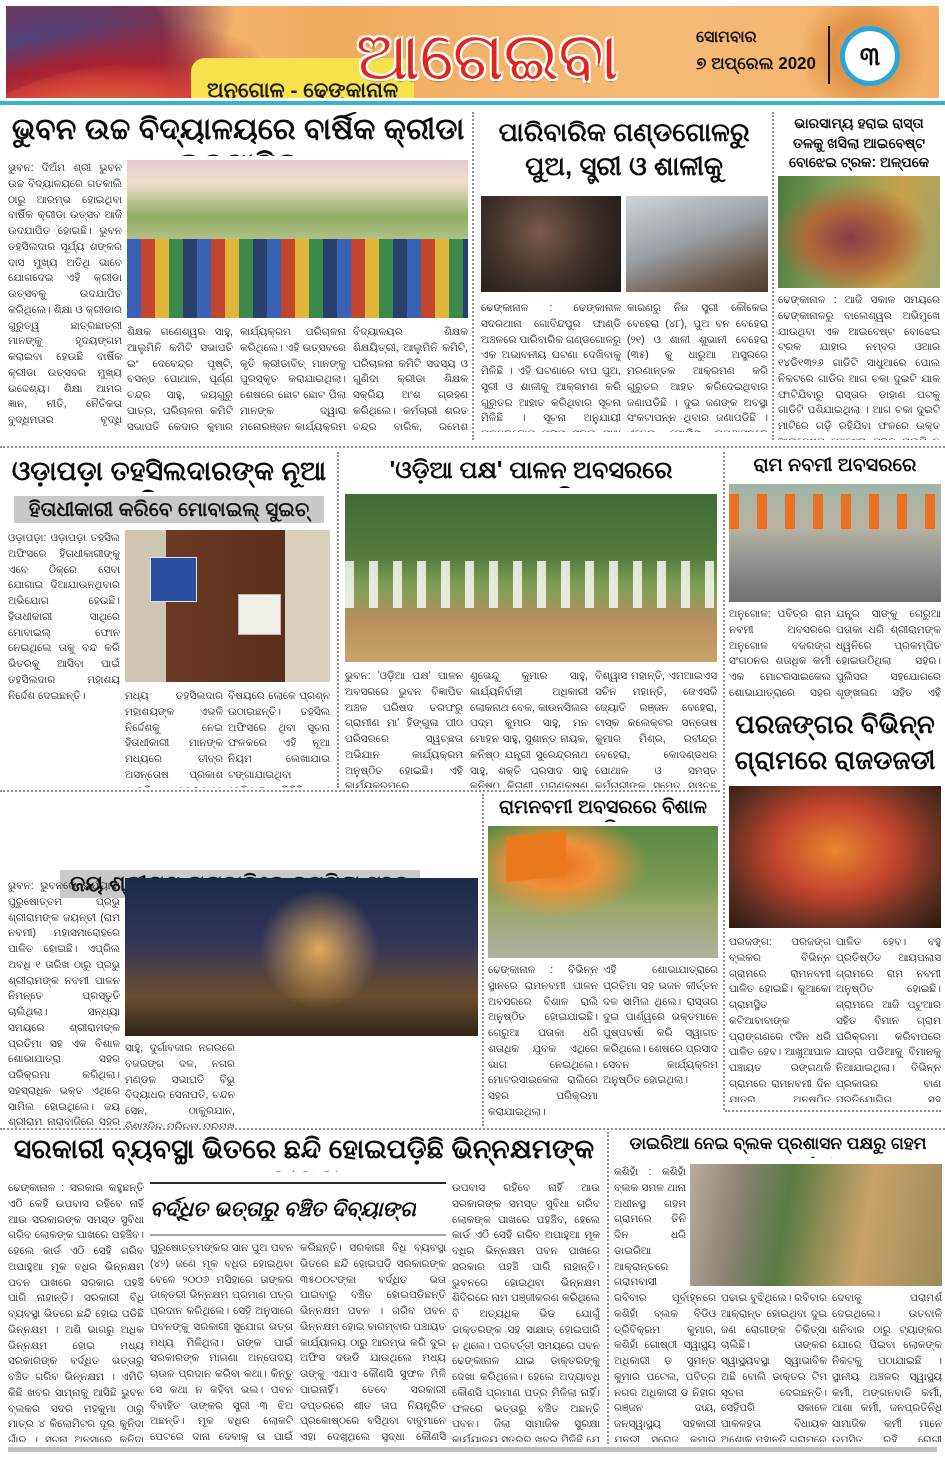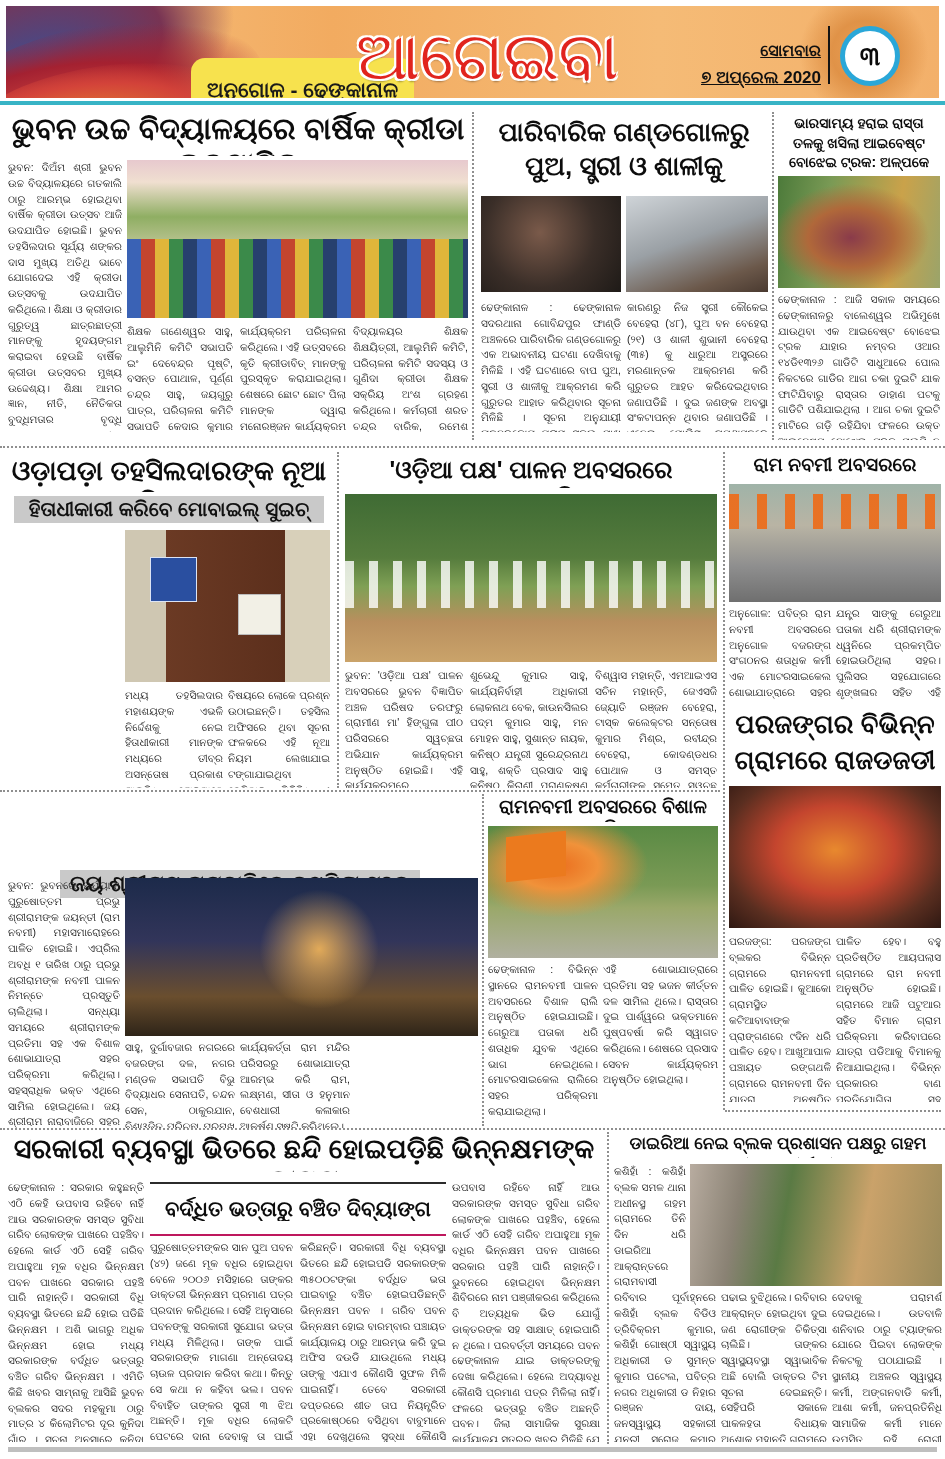--- a/index.html
+++ b/index.html
@@ -18,37 +18,37 @@
   .wave3{position:absolute;left:-40px;top:60px;width:280px;height:110px;border-radius:50%;
          background:radial-gradient(ellipse at 40% 50%,#e98f2e 0%,#d6453a 50%,rgba(0,0,0,0) 75%);
          transform:rotate(-8deg);opacity:.9;}
   .mandala{position:absolute;right:10px;top:-18px;width:130px;height:130px;border-radius:50%;
            background:radial-gradient(circle,#e89a4e 0%,#db8a3e 35%,rgba(0,0,0,0) 70%);opacity:.8;}
   .edition-pill{position:absolute;left:185px;top:52px;padding:20px 16px;background:#f7e24e;
                 border-radius:14px;font-size:21px;font-weight:bold;color:#1a1a1a;}
   .masthead-title{position:absolute;left:350px;top:12px;width:260px;text-align:center;
                   font-size:66px;font-weight:normal;color:#e1241e;
                   text-shadow:-2px -2px 0 #fff,2px -2px 0 #fff,-2px 2px 0 #fff,2px 2px 0 #fff,0 3px 2px rgba(0,0,0,.35);}
-  .date-block{position:absolute;left:690px;top:36px;width:125px;text-align:right;color:#101010;text-decoration:underline;}
+  .date-block{position:absolute;left:690px;top:22px;width:125px;text-align:left;color:#101010;}
   .date-day{font-size:16px;font-weight:bold;}
   .date-date{font-size:17px;font-weight:bold;margin-top:8px;}
   .date-bar{position:absolute;left:822px;top:20px;width:2px;height:58px;background:#141414;}
   .page-circle{position:absolute;left:834px;top:20px;width:50px;height:50px;border-radius:50%;
                background:#ffffff;border:5px solid #2aa7d8;text-align:center;line-height:50px;
                font-size:26px;font-weight:bold;color:#0a0a0a;}
   .teal-line{position:absolute;left:0;top:101px;width:945px;height:4px;background:#38b4c6;}
   
   .hl{font-weight:bold;color:#0c0c0c;text-align:center;overflow:hidden;}
   .sub{background:#c9c9c9;font-weight:bold;color:#111;text-align:center;overflow:hidden;}
   .bt{font-size:10.5px;line-height:1.5;text-align:justify;color:#1c1c1c;overflow:hidden;}
   .vd{border-left:2px dotted #8f8f8f;width:0;}
   .hd{border-top:2px dotted #8f8f8f;height:0;}
   .photo{overflow:hidden;background-repeat:no-repeat;}
-  .subbox{border-top:2px solid #2b2b2b;border-bottom:2px solid #be185d;display:flex;
-          align-items:center;justify-content:center;}
+  .subbox{border-top:2px solid #2b2b2b;border-bottom:2px solid #a3a3a3;display:flex;
+          align-items:center;justify-content:flex-start;font-style:italic;}
   .bottom-bar{position:absolute;left:8px;top:1447px;width:929px;height:5px;background:#bfbfbf;}
   
   .ph-school{background-image:
       repeating-linear-gradient(90deg,#3a62b5 0 14px,#c4452e 14px 28px,#e0b63a 28px 42px,#3b8a4a 42px 56px,#27406e 56px 70px),
       linear-gradient(180deg,#e7c9ce 0%,#f0dfd0 14%,#8fae63 36%,#b7c28e 52%,#caa05c 100%);
       background-size:100% 50%,100% 100%;background-position:0 100%,0 0;}
   .ph-dark1{background:radial-gradient(circle at 42% 38%,#7a5a4a 0%,#3a2e28 55%,#1e1a17 100%);}
   .ph-dark2{background:linear-gradient(160deg,#cfd4d8 0%,#9aa0a5 45%,#6b584a 80%,#4a3a30 100%);}
   .ph-truck{background:radial-gradient(ellipse at 45% 55%,#8a3b4a 0%,#b0683a 34%,rgba(0,0,0,0) 62%),
             linear-gradient(100deg,#4c7a3a 0%,#7a9a55 30%,#caa24a 70%,#9aa46a 100%);}
@@ -110,20 +110,21 @@
   <div class="abs vd" style="left:772px;top:112px;height:328px;"></div>
 
   <div class="abs hl" style="left:778px;top:114px;width:162px;height:58px;font-size:14px;line-height:1.4;">ଭାରସାମ୍ୟ ହରାଇ ରାସ୍ତା ତଳକୁ ଖସିଲା ଆଇବେଷ୍ଟ ବୋଝେଇ ଟ୍ରକ: ଅଳ୍ପକେ ବର୍ତ୍ତିଲେ ଚାଳକ</div>
   <div class="abs photo ph-truck" style="left:778px;top:176px;width:162px;height:112px;"></div>
   <div class="abs bt" style="left:778px;top:292px;width:162px;height:148px;">ଢେଙ୍କାନାଳ : ଆଜି ସକାଳ ସମୟରେ ଢେଙ୍କାନାଳରୁ ବାଲେଶ୍ୱର ଅଭିମୁଖେ ଯାଉଥିବା ଏକ ଆଇବେଷ୍ଟ ବୋଝେଇ ଟ୍ରକ ଯାହାର ନମ୍ବର ଓଆର ୧୪ଡି୧୩୨୬ ଗାଡିଟି ସାଧୁଆରେ ପୋଲ ନିକଟରେ ଗାଡିର ଆଗ ଚକା ଦୁଇଟି ଯାକ ଫାଟିଯିବାରୁ ରାସ୍ତାର ଡାହାଣ ପଟକୁ ଗାଡିଟି ପଶିଯାଇଥିଲା । ଆଗ ଚକା ଦୁଇଟି ମାଟିରେ ଗଡ଼ି ରହିଯିବା ଫଳରେ ଉକ୍ତ ଆଇବେଷ୍ଟ ବୋଝେଇ ଟ୍ରକ ପଲଟି ନ ମାରି ରାସ୍ତା କଡରେ ସାମାନ୍ୟ ଅଣେଇ ହୋଇ ରହି ଯାଇଥିଲା । ତେବେ ଗାଡି ଚାଳକଙ୍କର କୌଣସି କ୍ଷତି ହୋଇ ନାହିଁ ସେ ଅଳ୍ପକେ ବର୍ତ୍ତିଯାଇଥିଲେ । ଉକ୍ତ ଘଟଣାଟି ଏକ ଚର୍ଚ୍ଚିତ ଘଟଣା ଭାବରେ ପରିଣତ ହୋଇଛି ।</div>
 
   <div class="abs hd" style="left:0px;top:446px;width:945px;"></div>
 
   <div class="abs hl" style="left:8px;top:456px;width:322px;height:36px;font-size:27px;">ଓଡ଼ାପଡ଼ା ତହସିଲଦାରଙ୍କ ନୂଆ ନିୟମ</div>
   <div class="abs sub" style="left:14px;top:496px;width:310px;height:27px;font-size:20px;line-height:27px;">ହିତାଧୀକାରୀ କରିବେ ମୋବାଇଲ୍ ସୁଇଚ୍ ଅଫ୍</div>
+  <div class="abs bt" style="left:8px;top:530px;width:112px;height:258px;">ଓଡ଼ାପଡ଼ା: ଓଡ଼ାପଡ଼ା ତହସିଲ ଅଫିସରେ ହିତାଧୀକାରୀଙ୍କୁ ଏବେ ଠିକ୍‌ରେ ସେବା ଯୋଗାଇ ଦିଆଯାଉନଥିବାର ଅଭିଯୋଗ ହେଉଛି। ହିତାଧୀକାରୀ ସାଥିରେ ମୋବାଇଲ୍ ଫୋନ ନେଇଥିଲେ ତାକୁ ବନ୍ଦ କରି ଭିତରକୁ ଆସିବା ପାଇଁ ତହସିଲଦାର ମହାଶୟ ନିର୍ଦ୍ଦେଶ ଦେଇଛନ୍ତି।</div>
   <div class="abs photo ph-door" style="left:125px;top:530px;width:205px;height:152px;">
     <div class="sign-blue"></div>
     <div class="sign-white"></div>
   </div>
   <div class="abs bt" style="left:125px;top:688px;width:98px;height:100px;">ମଧ୍ୟ ତହସିଲଦାର ମହାଶୟଙ୍କ ଏଭଳି ନିର୍ଦ୍ଦେଶକୁ ନେଇ ହିତାଧୀକାରୀ ମାନଙ୍କ ମଧ୍ୟରେ ତୀବ୍ର ଅସନ୍ତୋଷ ପ୍ରକାଶ ପାଇଛି। ଲୋକମାନେ କାମ ପାଇଁ ଦୂରଦୂରାନ୍ତରୁ ଆସି ଘଣ୍ଟା ଘଣ୍ଟା ଅପେକ୍ଷା କରିବାକୁ ବାଧ୍ୟ ହେଉଛନ୍ତି ବୋଲି ଅଭିଯୋଗ ହୋଇଛି।</div>
   <div class="abs bt" style="left:228px;top:688px;width:102px;height:100px;">ବିଷୟରେ ଲୋକେ ପ୍ରଶ୍ନ ଉଠାଇଛନ୍ତି। ତହସିଲ ଅଫିସରେ ଥିବା ସୂଚନା ଫଳକରେ ଏହି ନୂଆ ନିୟମ ଲେଖାଯାଇ ଟଙ୍ଗାଯାଇଥିବା ଦେଖିବାକୁ ମିଳିଛି। ଏ ସମ୍ପର୍କରେ ଉଚ୍ଚ କର୍ତ୍ତୃପକ୍ଷ ଦୃଷ୍ଟି ଦେବାକୁ ସାଧାରଣରେ ଦାବି ହେଉଛି।</div>
 
   <div class="abs vd" style="left:337px;top:452px;height:336px;"></div>
 
   <div class="abs hl" style="left:345px;top:456px;width:372px;height:32px;font-size:24px;">'ଓଡ଼ିଆ ପକ୍ଷ' ପାଳନ ଅବସରରେ ସ୍ୱଚ୍ଛତା ଅଭିଯାନ</div>
@@ -140,21 +141,20 @@
   <div class="abs bt" style="left:836px;top:606px;width:105px;height:96px;">ଯନ୍ତ୍ର ସାଙ୍କୁ ଗେରୁଆ ପତାକା ଧରି ଶ୍ରୀରାମଙ୍କ ଧ୍ୱନିରେ ପ୍ରକମ୍ପିତ ହୋଇଉଠିଥିଲା ସହର। ପୁଲିସର ସହଯୋଗରେ ଶୃଙ୍ଖଳାର ସହିତ ଏହି ଶୋଭାଯାତ୍ରା ସମାପନ ହୋଇଥିଲା।</div>
 
   <div class="abs hl" style="left:729px;top:706px;width:212px;height:78px;font-size:26px;line-height:1.4;">ପରଜଙ୍ଗର ବିଭିନ୍ନ ଗ୍ରାମରେ ରାଜଡଜଡୀ</div>
 
   <div class="abs hd" style="left:0px;top:790px;width:720px;"></div>
 
   <div class="abs sub" style="left:60px;top:842px;width:360px;height:28px;font-size:22px;line-height:28px;margin-top:28px;">ଜୟ ଶ୍ରୀରାମ ନାରାବାଜିରେ କମ୍ପିଲା ସହର</div>
   <div class="abs bt" style="left:8px;top:878px;width:112px;height:250px;">ଭୁବନ: ଭୁବନରେ ମର୍ଯ୍ୟାଦା ପୁରୁଷୋତ୍ତମ ପ୍ରଭୁ ଶ୍ରୀରାମଙ୍କ ଜୟନ୍ତୀ (ରାମ ନବମୀ) ମହାସମାରୋହରେ ପାଳିତ ହୋଇଛି। ଏପ୍ରିଲ ଅବଧି ୧ ତାରିଖ ଠାରୁ ପ୍ରଭୁ ଶ୍ରୀରାମଙ୍କ ନବମୀ ପାଳନ ନିମନ୍ତେ ପ୍ରସ୍ତୁତି ଚାଲିଥିଲା। ସନ୍ଧ୍ୟା ସମୟରେ ଶ୍ରୀରାମଙ୍କ ପ୍ରତିମା ସହ ଏକ ବିଶାଳ ଶୋଭାଯାତ୍ରା ସହର ପରିକ୍ରମା କରିଥିଲା। ସହସ୍ରାଧିକ ଭକ୍ତ ଏଥିରେ ସାମିଲ ହୋଇଥିଲେ। ଜୟ ଶ୍ରୀରାମ ନାରାବାଜିରେ ସହର କମ୍ପି ଉଠିଥିଲା।</div>
   <div class="abs photo ph-night" style="left:125px;top:878px;width:353px;height:158px;"></div>
   <div class="abs bt" style="left:125px;top:1040px;width:110px;height:88px;">ସାହୁ, ଦୁର୍ଗାବଜାର ନଗରରେ ବଜରଙ୍ଗ ଦଳ, ନଗର ମଣ୍ଡଳ ସଭାପତି ବିଭୁ ବିଦ୍ୟାଧର ସେନାପତି, ଚନ୍ଦନ ସେନ, ଠାକୁରଯାନ, ବିଶ୍ୱଜିତ୍ ପରିଚ୍ଛା ପ୍ରମୁଖ ଶୋଭାଯାତ୍ରାର ନେତୃତ୍ୱ ନେଇଥିଲେ।</div>
-  <div class="abs bt" style="left:240px;top:1040px;width:110px;height:88px;">କାର୍ଯ୍ୟକର୍ତ୍ତା ରାମ ମନ୍ଦିର ପରିସରରୁ ଶୋଭାଯାତ୍ରା ଆରମ୍ଭ କରି ରାମ, ଲକ୍ଷ୍ମଣ, ସୀତା ଓ ହନୁମାନ ବେଶଧାରୀ କଳାକାର ଆକର୍ଷଣ ସୃଷ୍ଟି କରିଥିଲେ।</div>
 
   <div class="abs vd" style="left:482px;top:794px;height:332px;"></div>
 
   <div class="abs hl" style="left:488px;top:796px;width:230px;height:26px;font-size:19px;">ରାମନବମୀ ଅବସରରେ ବିଶାଳ ରାଲି</div>
   <div class="abs photo ph-rally" style="left:488px;top:826px;width:230px;height:132px;">
     <div class="flag-saffron"></div>
   </div>
   <div class="abs bt" style="left:488px;top:962px;width:110px;height:164px;">ଢେଙ୍କାନାଳ : ବିଭିନ୍ନ ସ୍ଥାନରେ ରାମନବମୀ ପାଳନ ଅବସରରେ ବିଶାଳ ରାଲି ଅନୁଷ୍ଠିତ ହୋଇଯାଇଛି। ଗେରୁଆ ପତାକା ଧରି ଶତାଧିକ ଯୁବକ ଏଥିରେ ଭାଗ ନେଇଥିଲେ। ମୋଟରସାଇକେଲ ରାଲିରେ ସହର ପରିକ୍ରମା କରାଯାଇଥିଲା।</div>
   <div class="abs bt" style="left:603px;top:962px;width:115px;height:164px;">ଏହି ଶୋଭାଯାତ୍ରାରେ ପ୍ରତିମା ସହ ଭଜନ କୀର୍ତ୍ତନ ଦଳ ସାମିଲ ଥିଲେ। ରାସ୍ତାର ଦୁଇ ପାର୍ଶ୍ୱରେ ଭକ୍ତମାନେ ପୁଷ୍ପବର୍ଷା କରି ସ୍ୱାଗତ କରିଥିଲେ। ଶେଷରେ ପ୍ରସାଦ ସେବନ କାର୍ଯ୍ୟକ୍ରମ ଅନୁଷ୍ଠିତ ହୋଇଥିଲା।</div>
 

